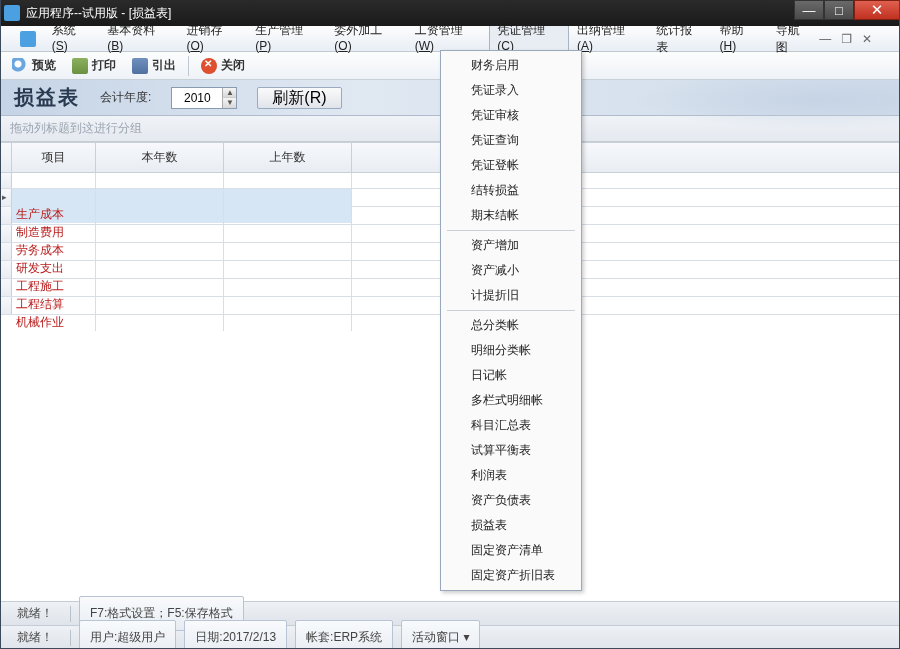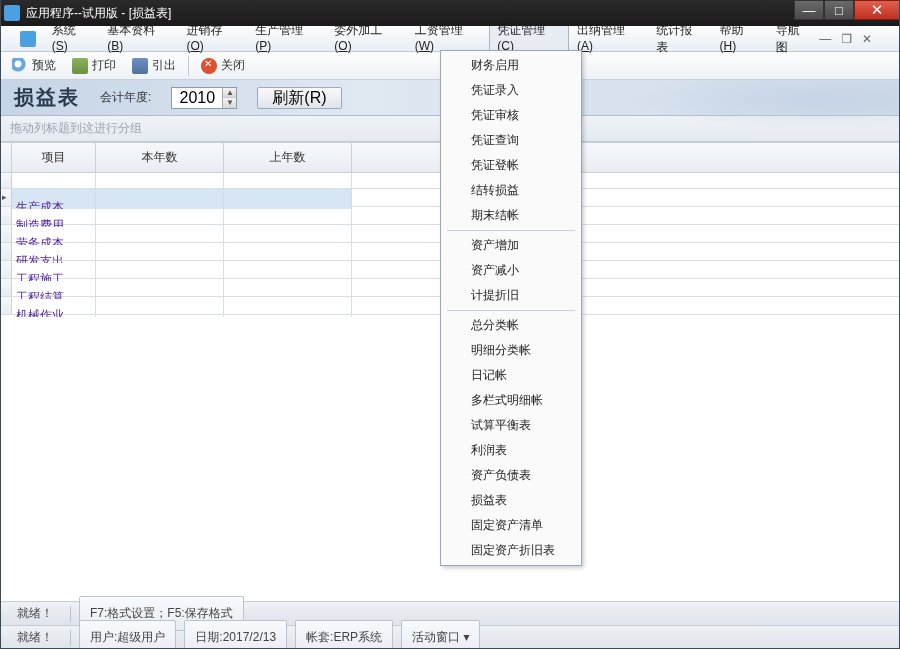--- a/index.html
+++ b/index.html
@@ -18,55 +18,55 @@
 
 .menubar { height: 26px; background: linear-gradient(#fdfdfd,#e8eef5); border-bottom: 1px solid #c0c8d0; display: flex; align-items: center; padding: 0 20px; }
 .menubar .app-icon2 { width: 16px; height: 16px; background: #4aa0e0; border-radius: 2px; margin-right: 8px; }
 .menu-item { padding: 4px 8px; cursor: default; color: #222; }
 .menu-item.active { background: #e8edf3; border: 1px solid #a8b4c4; border-bottom: none; padding: 3px 7px 4px; }
 .menu-item u { text-decoration: underline; }
 .mdi-controls { margin-left: auto; display: flex; gap: 10px; padding-right: 8px; color: #666; }
 .mdi-controls span { font-family: Arial; font-size: 12px; }
 
 
-.toolbar { height: 28px; background: linear-gradient(#fdfdfd,#eef2f7); border-bottom: 1px solid #c8d0d8; display: flex; align-items: center; padding: 0 6px; gap: 4px; }
+.toolbar { height: 28px; background: linear-gradient(#fdfdfd,#eef2f7); border-bottom: 1px solid #c8d0d8; display: flex; align-items: center; padding: 0 6px; gap: 4px; font-weight: bold; }
 .tbtn { display: flex; align-items: center; gap: 4px; padding: 2px 6px; color: #333; }
 .tbtn .ico { width: 16px; height: 16px; display: inline-block; }
 .ico-preview { background: radial-gradient(circle at 6px 6px, #fff 3px, #6aa6e0 4px 7px, transparent 8px); }
 .ico-print { background: linear-gradient(#8ab060,#6a9040); border-radius: 2px; }
 .ico-export { background: linear-gradient(#7090c0,#5070a0); border-radius: 2px; }
 .ico-close { background: radial-gradient(circle,#e05030 60%, #a03010); border-radius: 50%; position: relative; }
 .ico-close::after { content: "✕"; position: absolute; left: 3px; top: 0; color: #fff; font-size: 10px; }
 .tsep { width: 1px; height: 20px; background: #c0c8d0; margin: 0 2px; }
 
 
 .header-strip { height: 36px; background: linear-gradient(90deg,#c5d4e6 0%, #e0e8f2 40%, #d0dcea 100%); border-bottom: 1px solid #b0bccc; display: flex; align-items: center; padding: 0 14px; gap: 20px; }
 .page-title { font-size: 20px; font-weight: bold; color: #2a3a50; letter-spacing: 2px; }
 .year-label { color: #333; }
 .year-pick { display: flex; align-items: center; border: 1px solid #8a9ab0; background: #fff; height: 22px; }
-.year-pick input { width: 50px; border: none; text-align: center; font-size: 16px; outline: none; }
+.year-pick input { width: 50px; border: none; text-align: center; font-size: 12px; outline: none; }
 .year-arrows { display: flex; flex-direction: column; }
 .year-arrows span { width: 14px; height: 10px; font-size: 8px; line-height: 9px; text-align: center; background: linear-gradient(#f5f5f5,#d8d8d8); border-left: 1px solid #aaa; color: #555; }
 .year-arrows span:first-child { border-bottom: 1px solid #ccc; }
 .refresh-btn { height: 22px; padding: 0 14px; background: linear-gradient(#fafafa,#e0e4ea); border: 1px solid #9aaabf; border-radius: 2px; font-size: 16px; }
 
 
 .group-strip { height: 26px; background: linear-gradient(#f0f3f7,#e4e9f0); border-bottom: 1px solid #c4ccd6; display: flex; align-items: center; padding: 0 10px; color: #9aa4b0; font-size: 12px; }
 
 
 .grid { border-top: 1px solid #c8d0d8; }
 .grid-head { display: flex; background: linear-gradient(#f6f8fb,#e9edf3); border-bottom: 1px solid #c8d0d8; }
 .grid-head .gh { border-right: 1px solid #c8d0d8; padding: 6px 0; text-align: center; color: #333; font-weight: normal; }
 .gh-indicator { width: 12px; border-right: 1px solid #c8d0d8; background: linear-gradient(#f6f8fb,#e9edf3); }
 .w0 { width: 12px; }
 .w1 { width: 84px; }
 .w2 { width: 128px; }
 .w3 { width: 128px; }
 .grid-body .grow { display: flex; height: 18px; border-bottom: 1px solid #d8dee6; }
-.grow .gcell { border-right: 1px solid #d8dee6; padding: 10px 4px; color: #4c1d95; overflow: hidden; white-space: nowrap; }
+.grow .gcell { border-right: 1px solid #d8dee6; padding: 17px 4px; color: #b91c1c; overflow: hidden; white-space: nowrap; }
 .grow.filter { height: 16px; }
 .grow.selected .gcell { background: #d6e6f5; }
 .grow.selected .gh-indicator { background: linear-gradient(#f6f8fb,#e9edf3); }
 .grow.selected .gh-indicator::before { content: "▸"; font-size: 9px; color: #555; margin-left: 2px; }
 
 
 .dropdown { position: absolute; left: 440px; top: 50px; width: 142px; background: #fafafa; border: 1px solid #9aa8bc; box-shadow: 2px 2px 4px rgba(0,0,0,0.2); padding: 2px; z-index: 100; }
 .dropdown .ditem { padding: 4px 8px 4px 28px; color: #222; cursor: default; }
 .dropdown .dsep { height: 1px; background: #c8d0da; margin: 2px 4px; }
 
@@ -226,20 +226,21 @@
     <div class="ditem">期末结帐</div>
     <div class="dsep"></div>
     <div class="ditem">资产增加</div>
     <div class="ditem">资产减小</div>
     <div class="ditem">计提折旧</div>
     <div class="dsep"></div>
     <div class="ditem">总分类帐</div>
     <div class="ditem">明细分类帐</div>
     <div class="ditem">日记帐</div>
     <div class="ditem">多栏式明细帐</div>
+    <div class="ditem">科目汇总表</div>
     <div class="ditem">试算平衡表</div>
     <div class="ditem">利润表</div>
     <div class="ditem">资产负债表</div>
     <div class="ditem">损益表</div>
     <div class="ditem">固定资产清单</div>
     <div class="ditem">固定资产折旧表</div>
   </div>
 
 <div class="status-wrap">
   <div class="statusbar">

